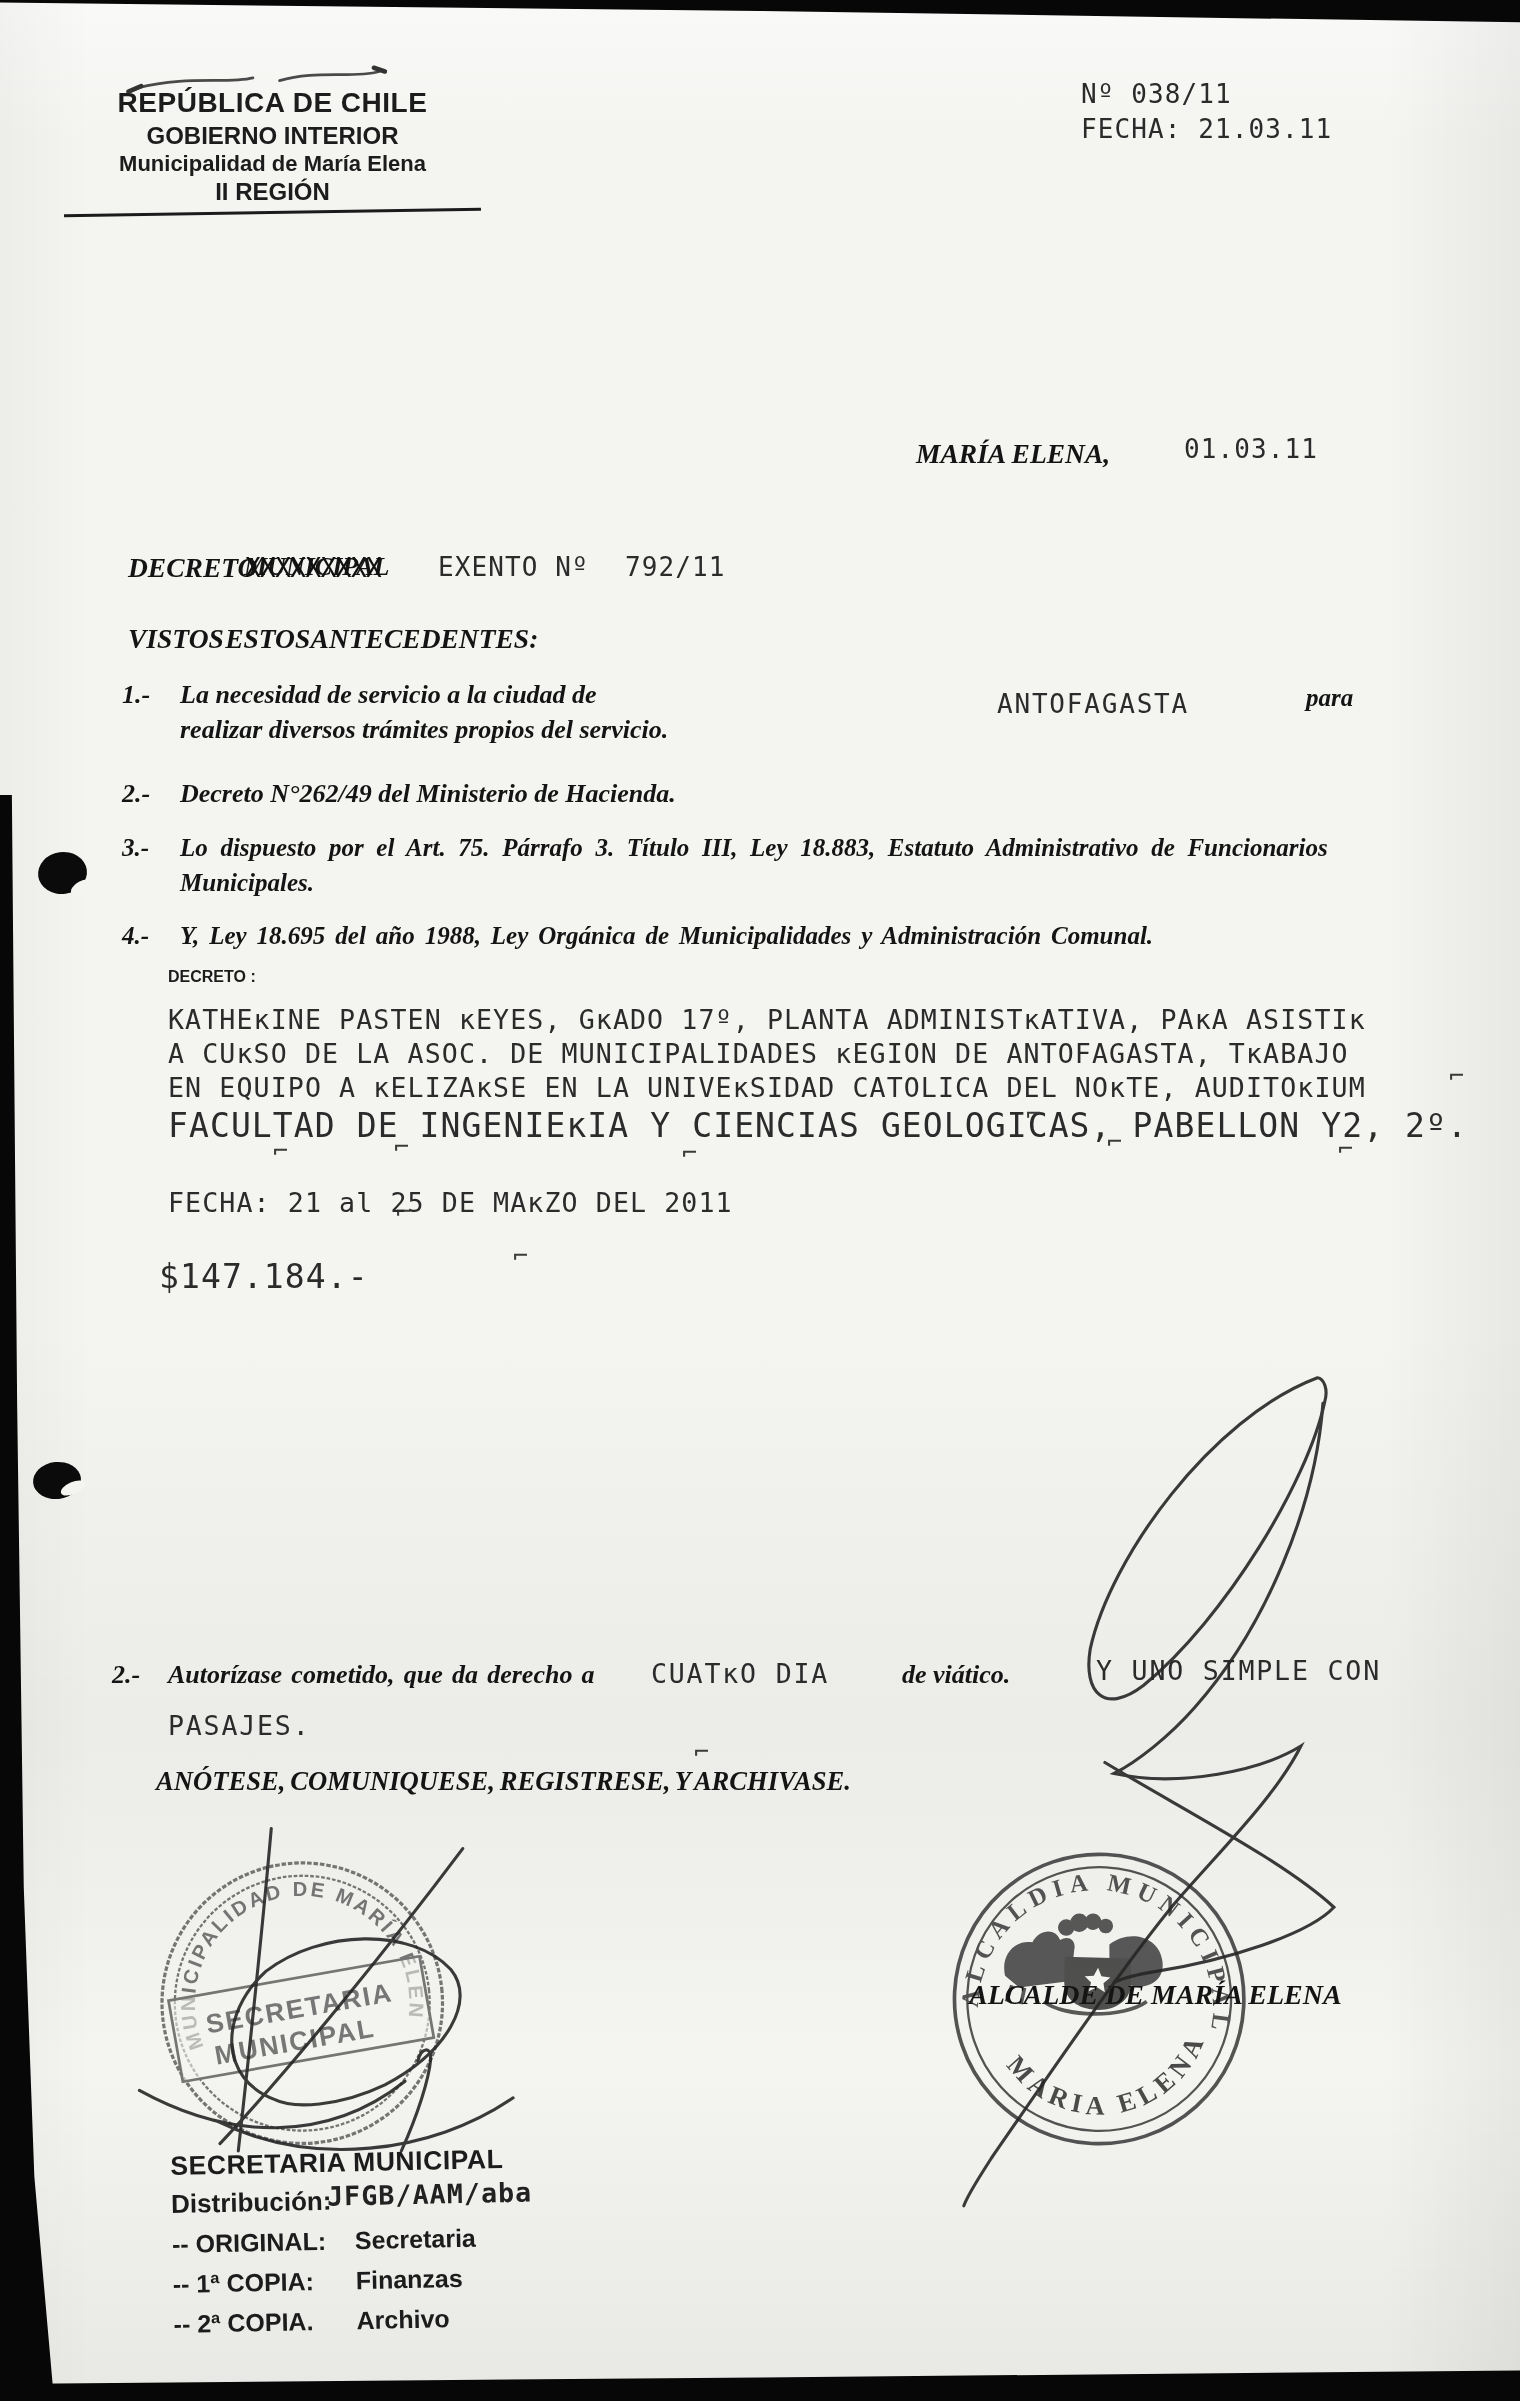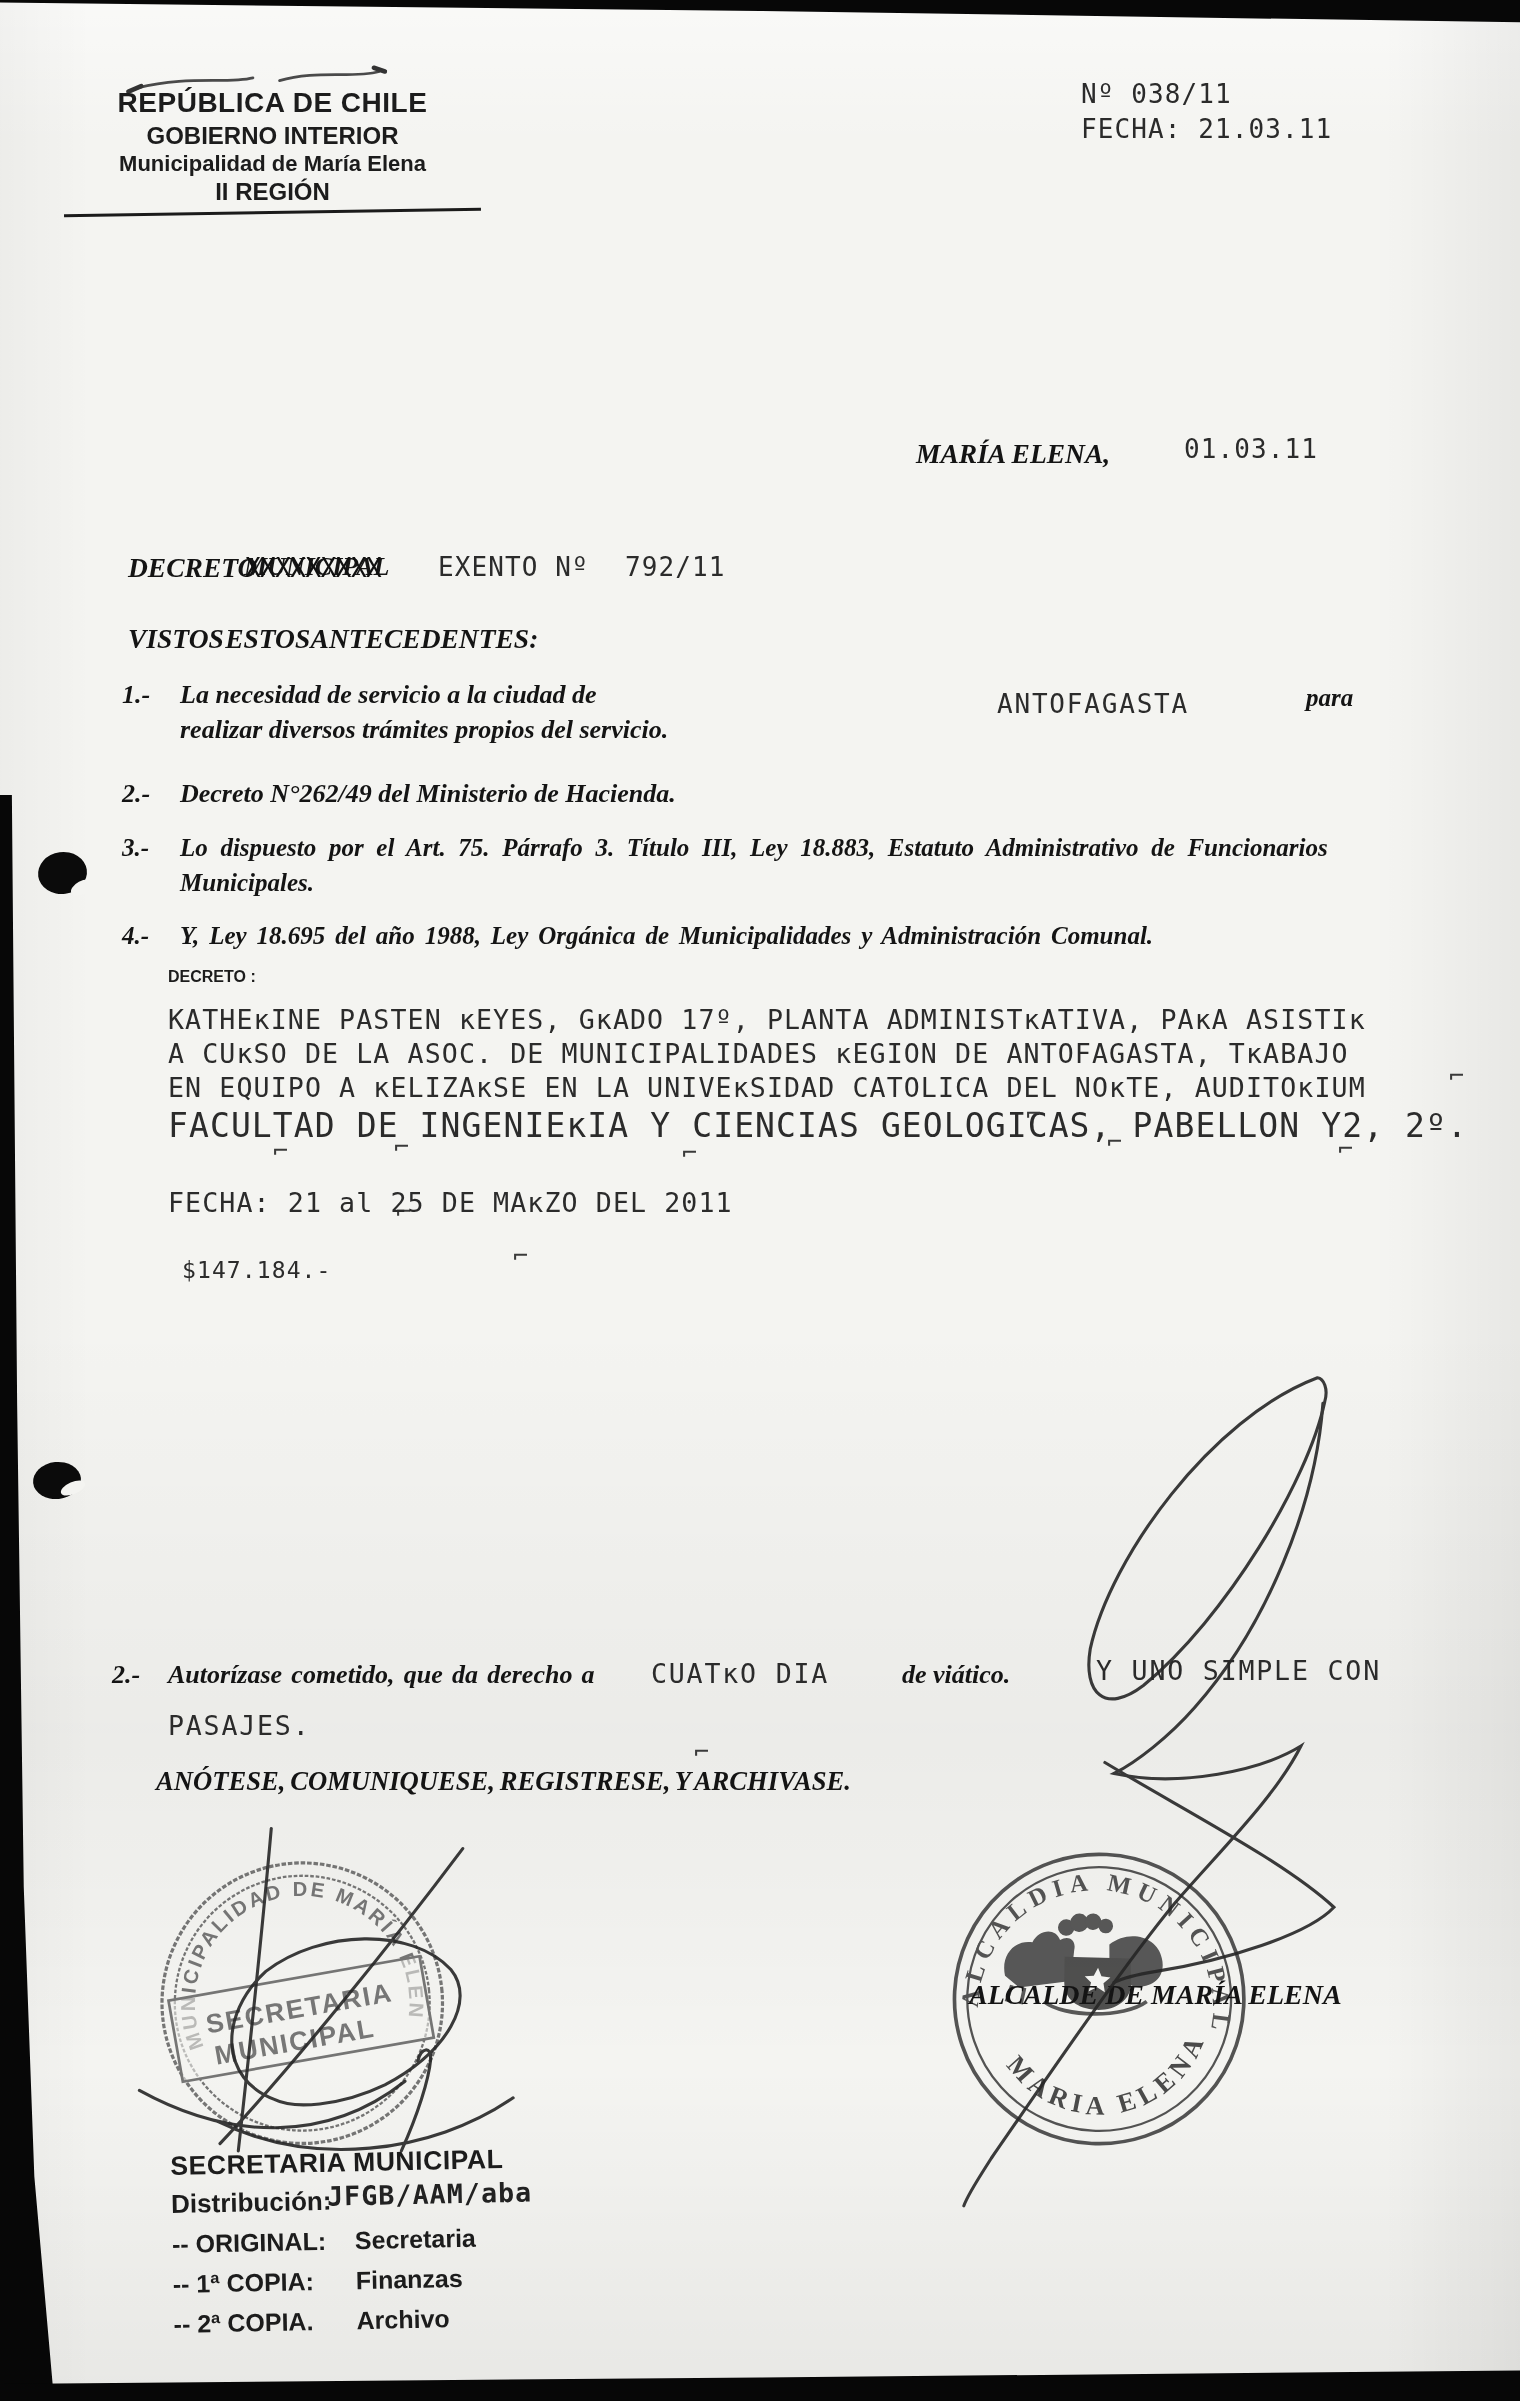--- a/index.html
+++ b/index.html
@@ -88,21 +88,21 @@
   <span class="abs mark" style="left:273px;top:1136px;">⌐</span>
   <span class="abs mark" style="left:394px;top:1132px;">⌐</span>
   <span class="abs mark" style="left:682px;top:1138px;">⌐</span>
   <span class="abs mark" style="left:1107px;top:1127px;">⌐</span>
   <span class="abs mark" style="left:1338px;top:1134px;">⌐</span>
   <span class="abs mark" style="left:396px;top:1197px;">⌐</span>
   <span class="abs mark" style="left:513px;top:1241px;">⌐</span>
   <span class="abs mark" style="left:694px;top:1737px;">⌐</span>
 
   <div class="abs mono" style="left:168px;top:1187px;font-size:26.6px;z-index:3;">FECHA:  21 al 25 DE MAĸZO DEL 2011</div>
-  <div class="abs mono" style="left:182px;top:1257px;font-size:23px;z-index:3;">$147.184.-</div>
+  <div class="abs mono" style="left:159px;top:1257px;font-size:33px;z-index:3;">$147.184.-</div>
 
   <div class="abs serifbi" style="left:112px;top:1660px;font-size:26px;z-index:3;">2.-</div>
   <div class="abs serifbi" style="left:168px;top:1660px;font-size:26px;word-spacing:2.7px;z-index:3;">Autorízase cometido, que da derecho a</div>
   <div class="abs mono" style="left:651px;top:1658px;font-size:26.6px;letter-spacing:1.8px;z-index:3;">CUATĸO DIA</div>
   <div class="abs serifbi" style="left:902px;top:1660px;font-size:26px;z-index:3;">de viático.</div>
   <div class="abs mono" style="left:1096px;top:1655px;font-size:26.6px;letter-spacing:1.8px;z-index:3;">Y UNO SIMPLE CON</div>
   <div class="abs mono" style="left:168px;top:1710px;font-size:26.6px;letter-spacing:1.8px;z-index:3;">PASAJES.</div>
   <div class="abs serifbi" style="left:156px;top:1766px;font-size:26.6px;word-spacing:-1.8px;z-index:3;">ANÓTESE, COMUNIQUESE, REGISTRESE, Y ARCHIVASE.</div>
 
   <svg class="stamp" style="left:117px;top:1840px;width:376px;height:330px;opacity:0.8;" viewBox="0 0 410 360">

